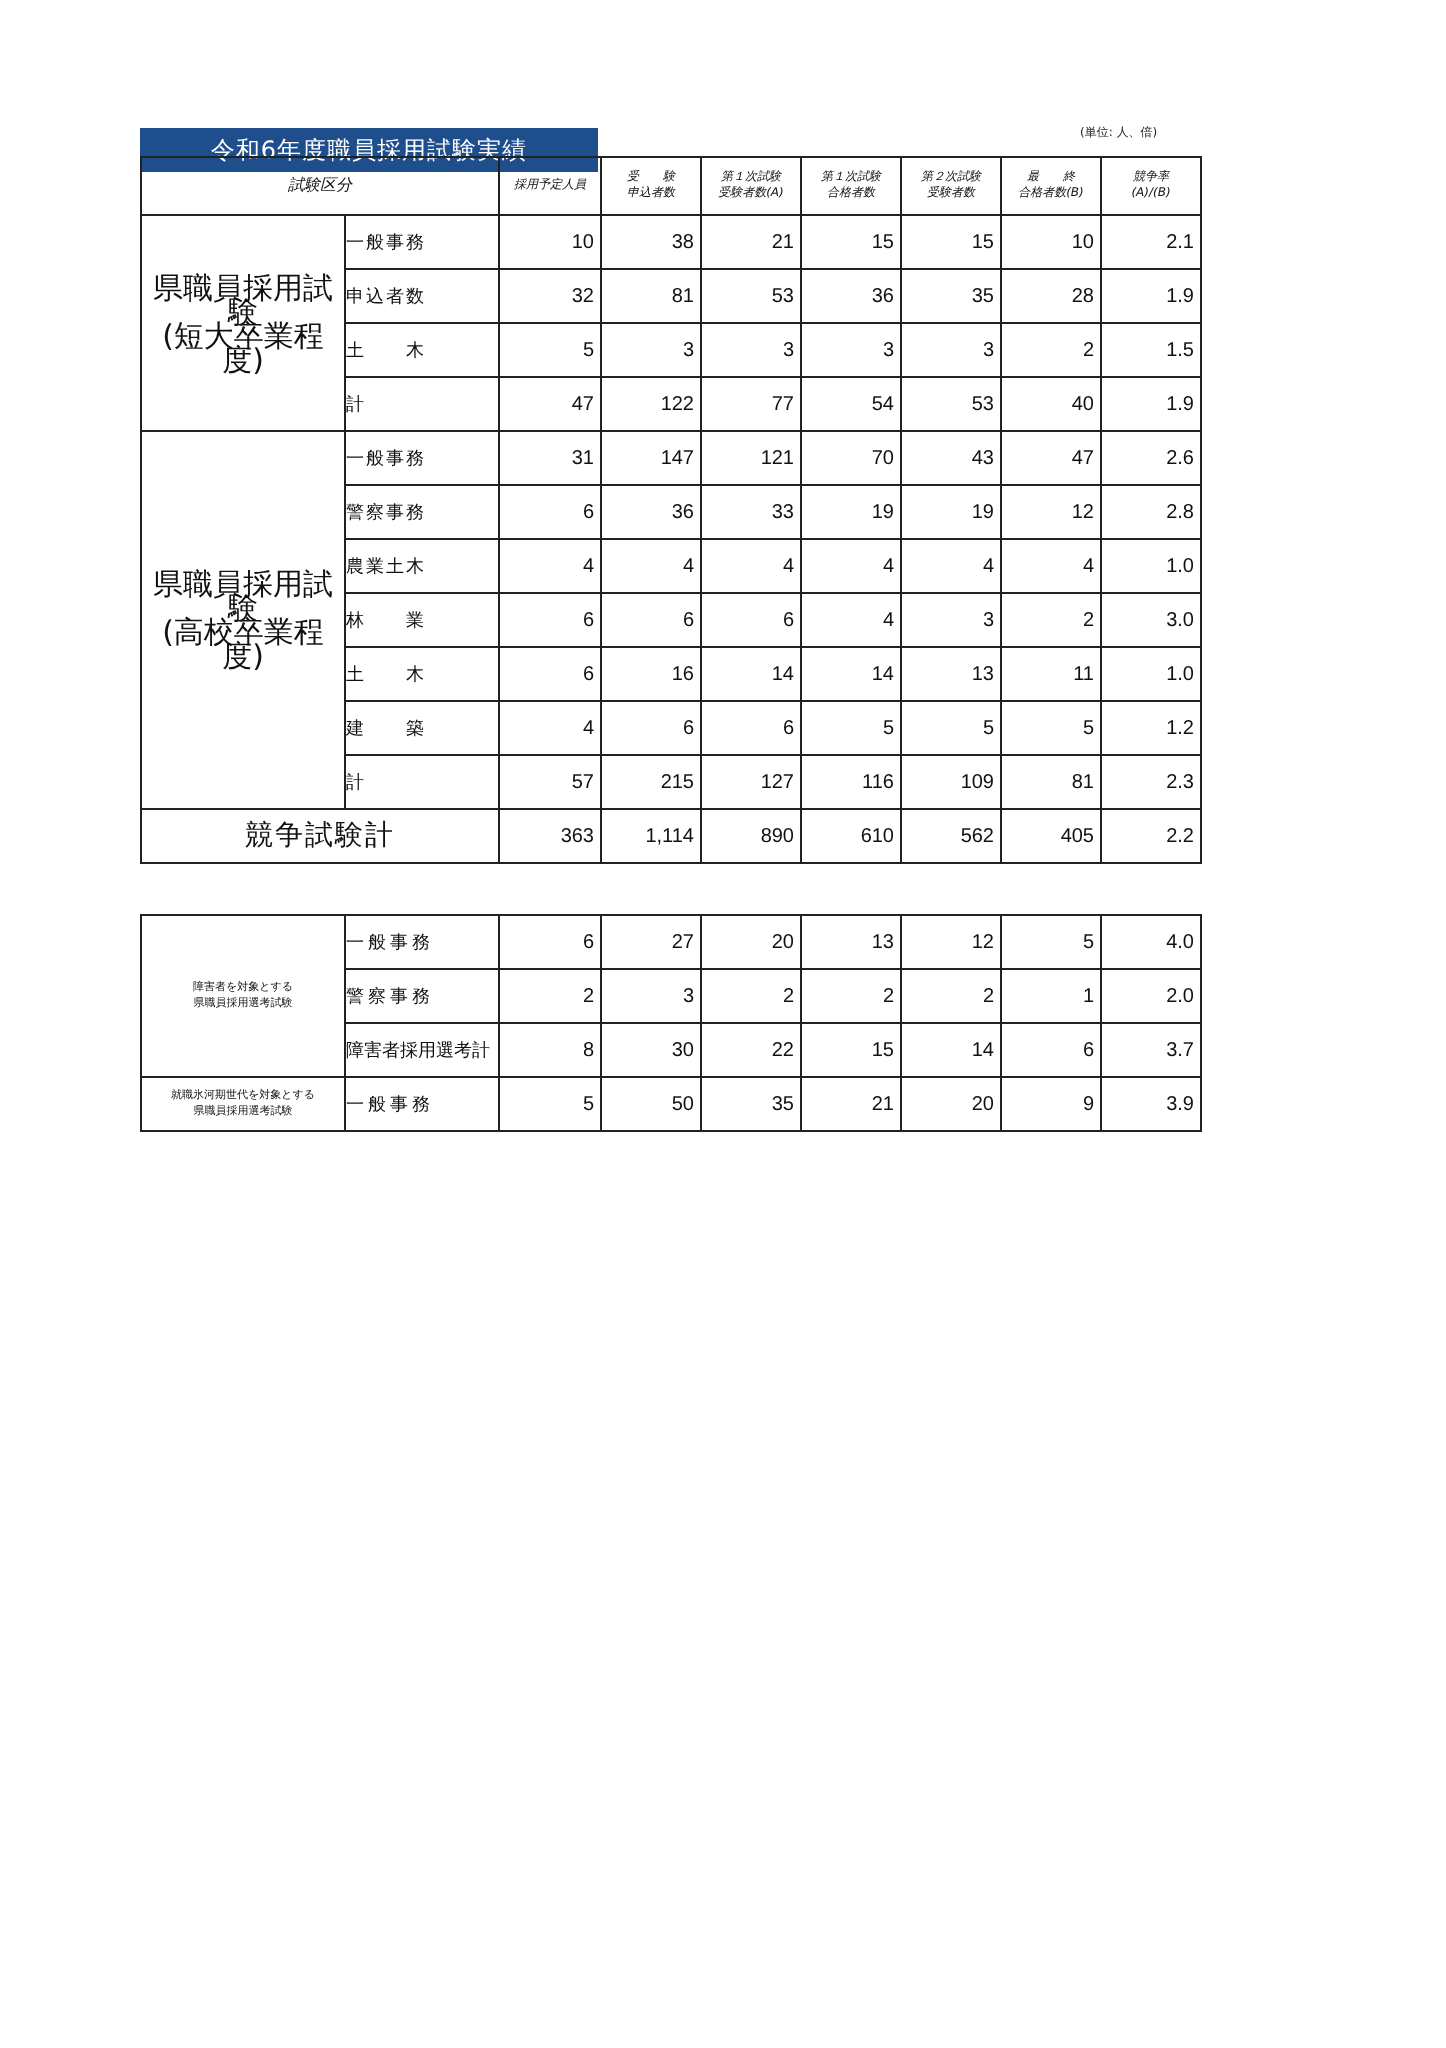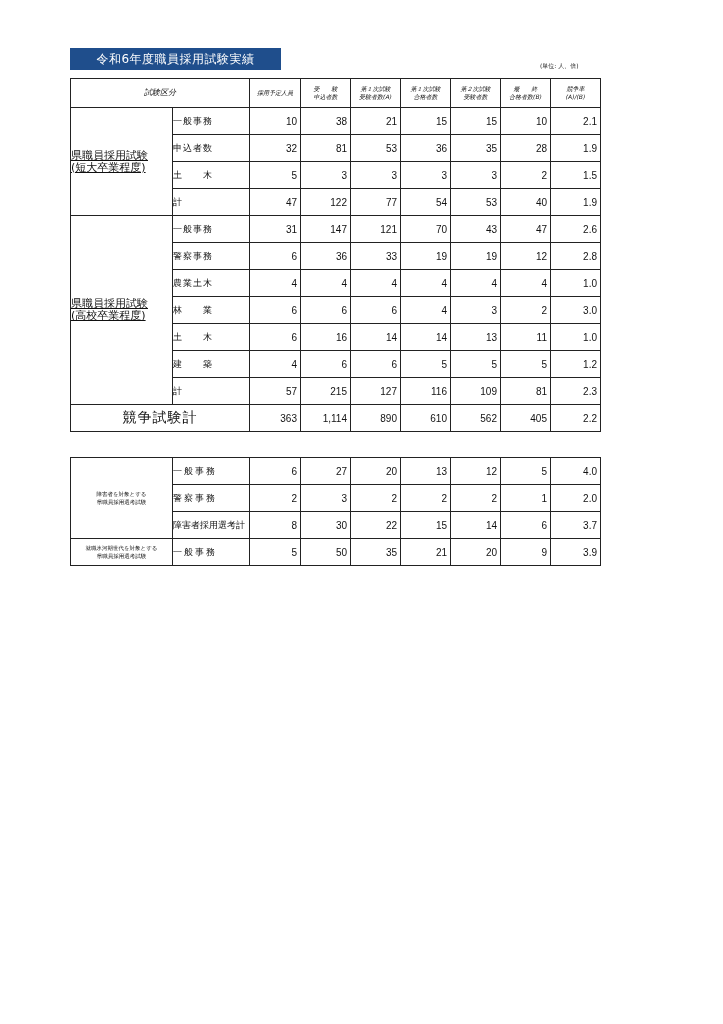--- a/index.html
+++ b/index.html
@@ -1,27 +1,27 @@
 <!DOCTYPE html>
 <html><head>
   <meta charset="utf-8">
   <style>
     html, body { margin: 0; padding: 0; background: #ffffff; }
     body { width: 723px; height: 1024px; position: relative; font-family: "DejaVu Sans", sans-serif; color: #111; overflow: hidden; }
-    .title-bar { position: absolute; left: 70px; top: 48px; width: 211px; height: 22px; background: #1f4e8c; color: #fff; font-size: 12px; display: flex; align-items: center; justify-content: center; letter-spacing: 0.5px; }
+    .title-bar { position: absolute; left: 70px; top: 64px; width: 229px; height: 22px; background: #1f4e8c; color: #fff; font-size: 12px; display: flex; align-items: center; justify-content: center; letter-spacing: 0.5px; }
     .unit { position: absolute; left: 540px; top: 62px; font-size: 6px; color: #222; }
     table { position: absolute; border-collapse: collapse; table-layout: fixed; }
     td { border: 1px solid #222; padding: 0; font-size: 10px; }
     #main-table { left: 70px; top: 78px; width: 530px; }
     #sub-table { left: 70px; top: 457px; width: 530px; }
     .hdr td { height: 28px; text-align: center; font-size: 6px; line-height: 8px; font-style: italic; }
     .hdr td.cat-head { font-size: 8px; }
     td.num { text-align: right; padding-right: 3px; font-family: "Liberation Sans Narrow", "Liberation Sans", sans-serif; font-size: 10px; }
     td.sub { text-align: left; font-size: 9px; letter-spacing: 1px; }
-    td.group { text-align: left; font-size: 11px; line-height: 12px; text-decoration: underline; }
+    td.group { text-align: center; font-size: 15px; line-height: 12px; }
     td.group-small { text-align: center; font-size: 5.5px; line-height: 8px; }
     tr.r27 td { height: 26px; }
     .total-label { text-align: center; font-size: 14px; letter-spacing: 1px; }
     .sp { white-space: pre; }
   </style>
 </head>
 <body>
 
 <div class="title-bar">令和6年度職員採用試験実績</div>
 <div class="unit">(単位: 人、倍)</div>

